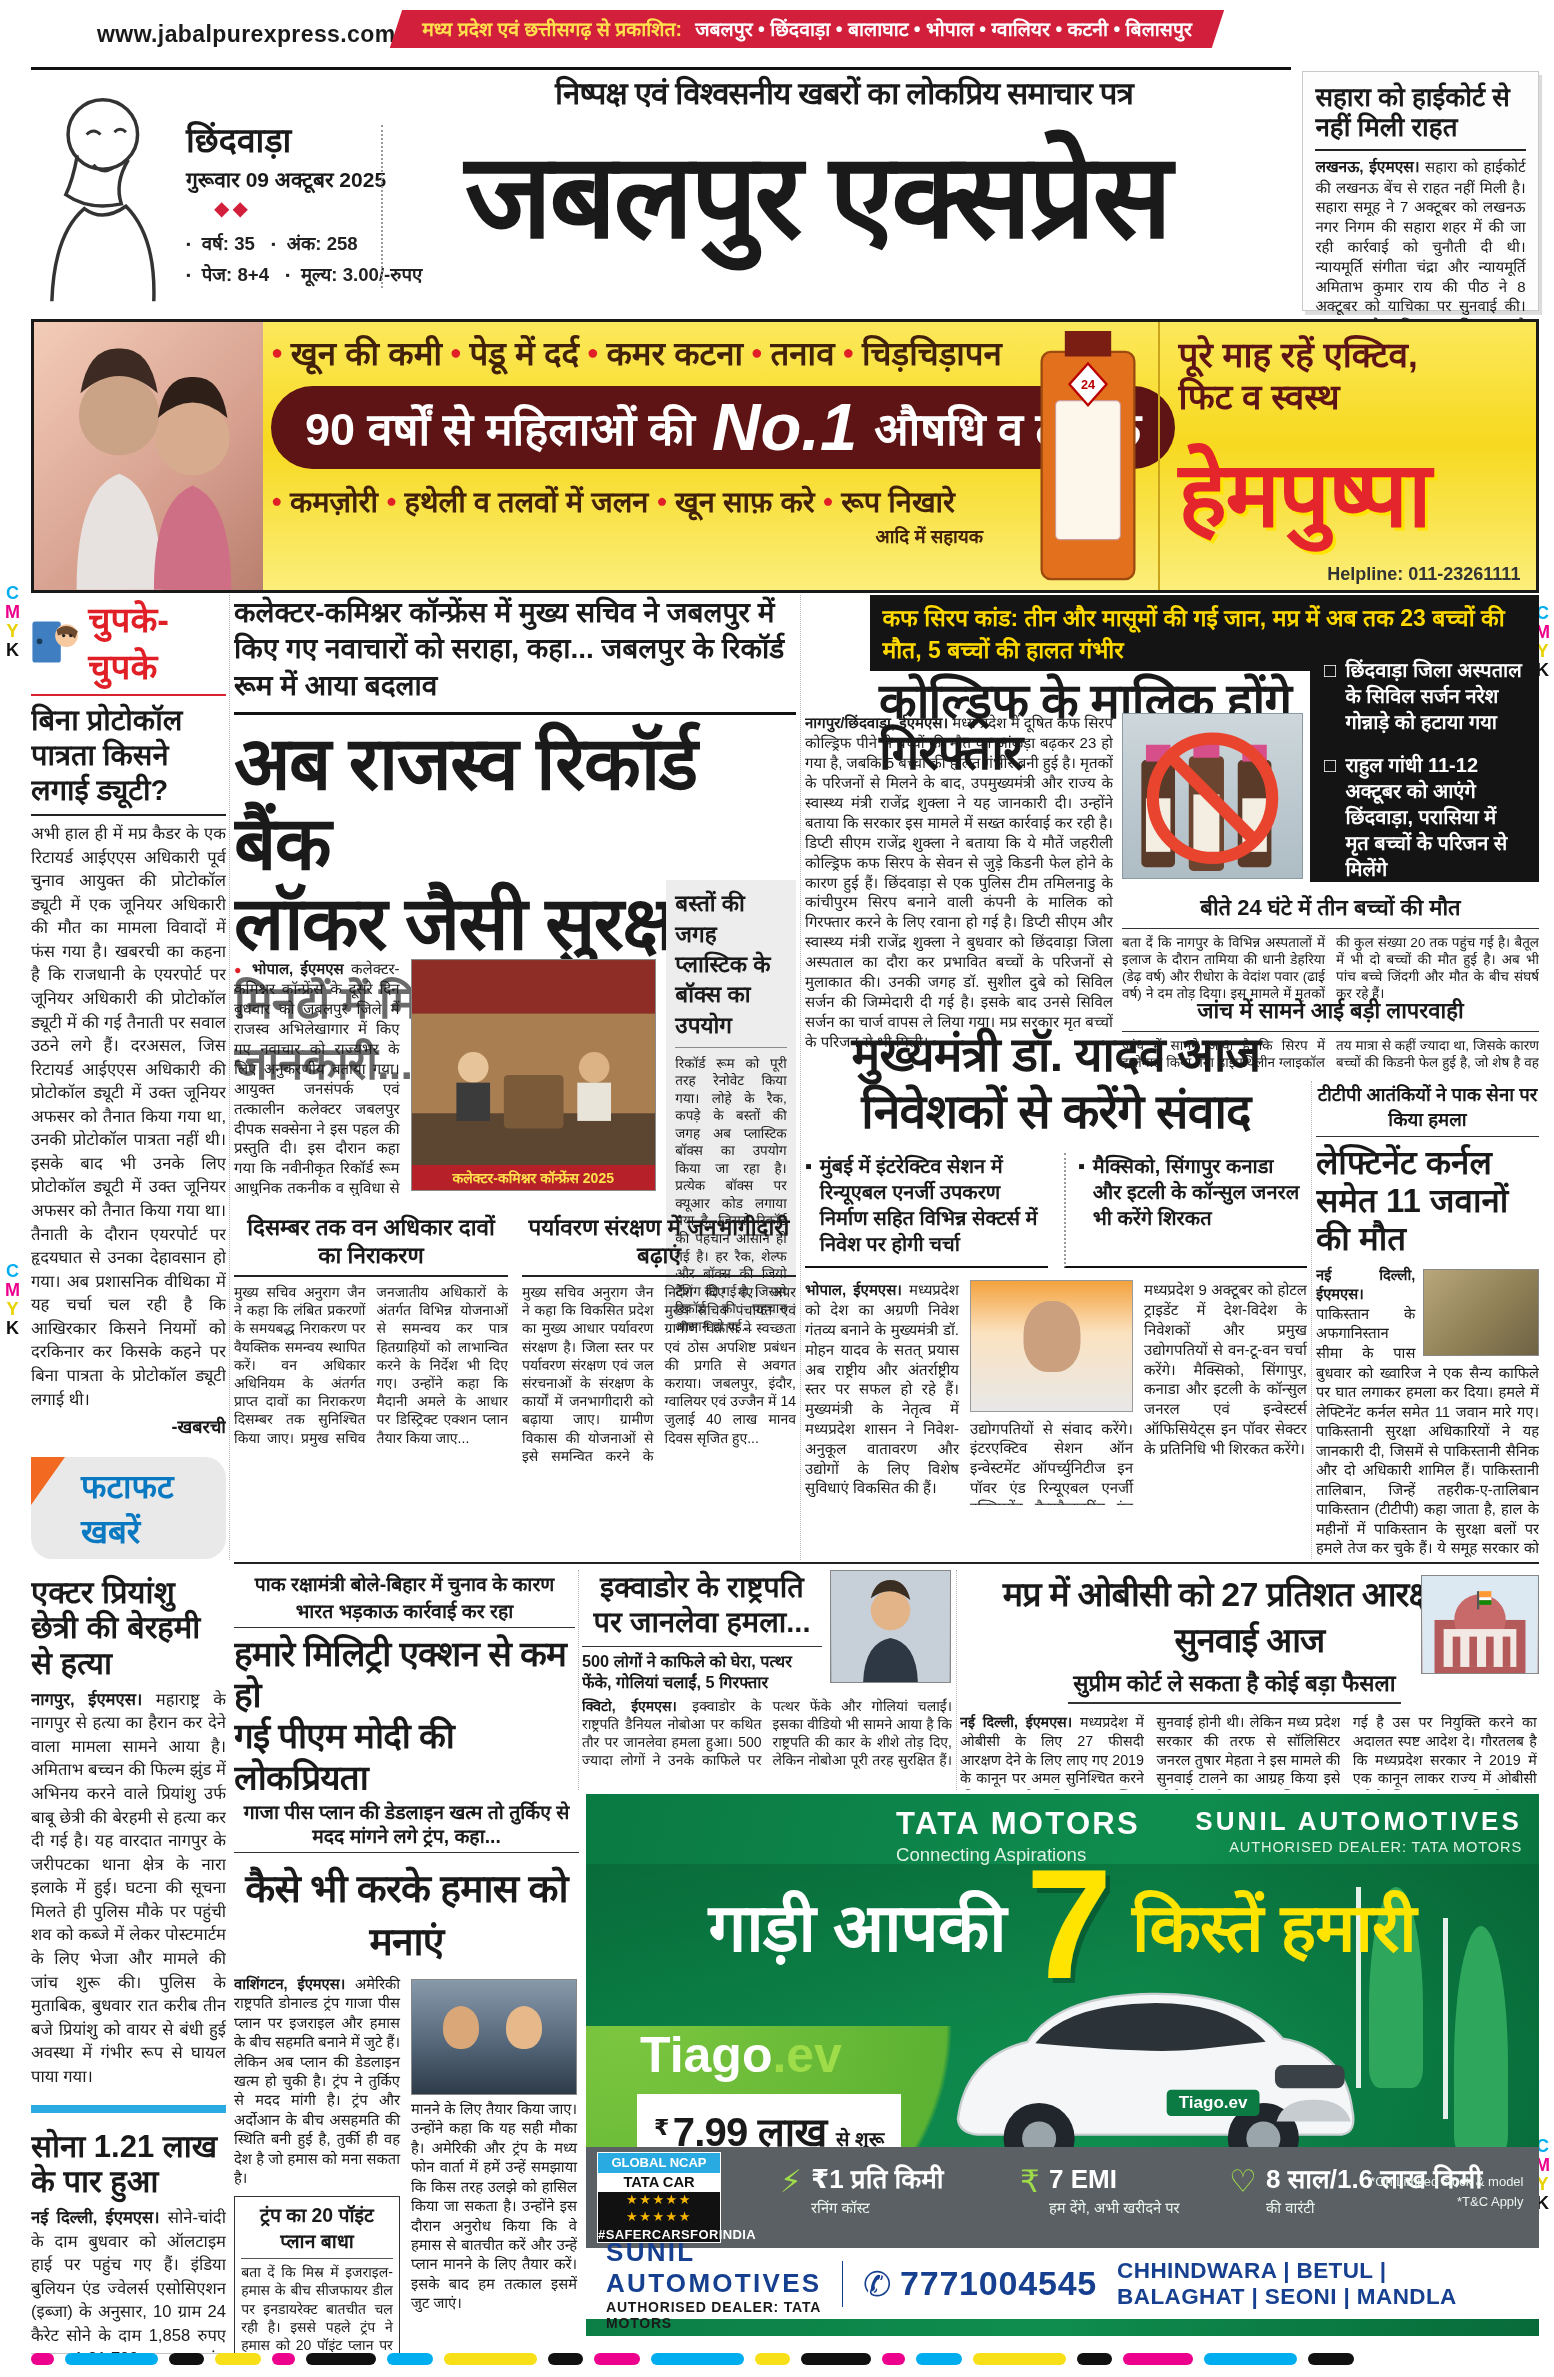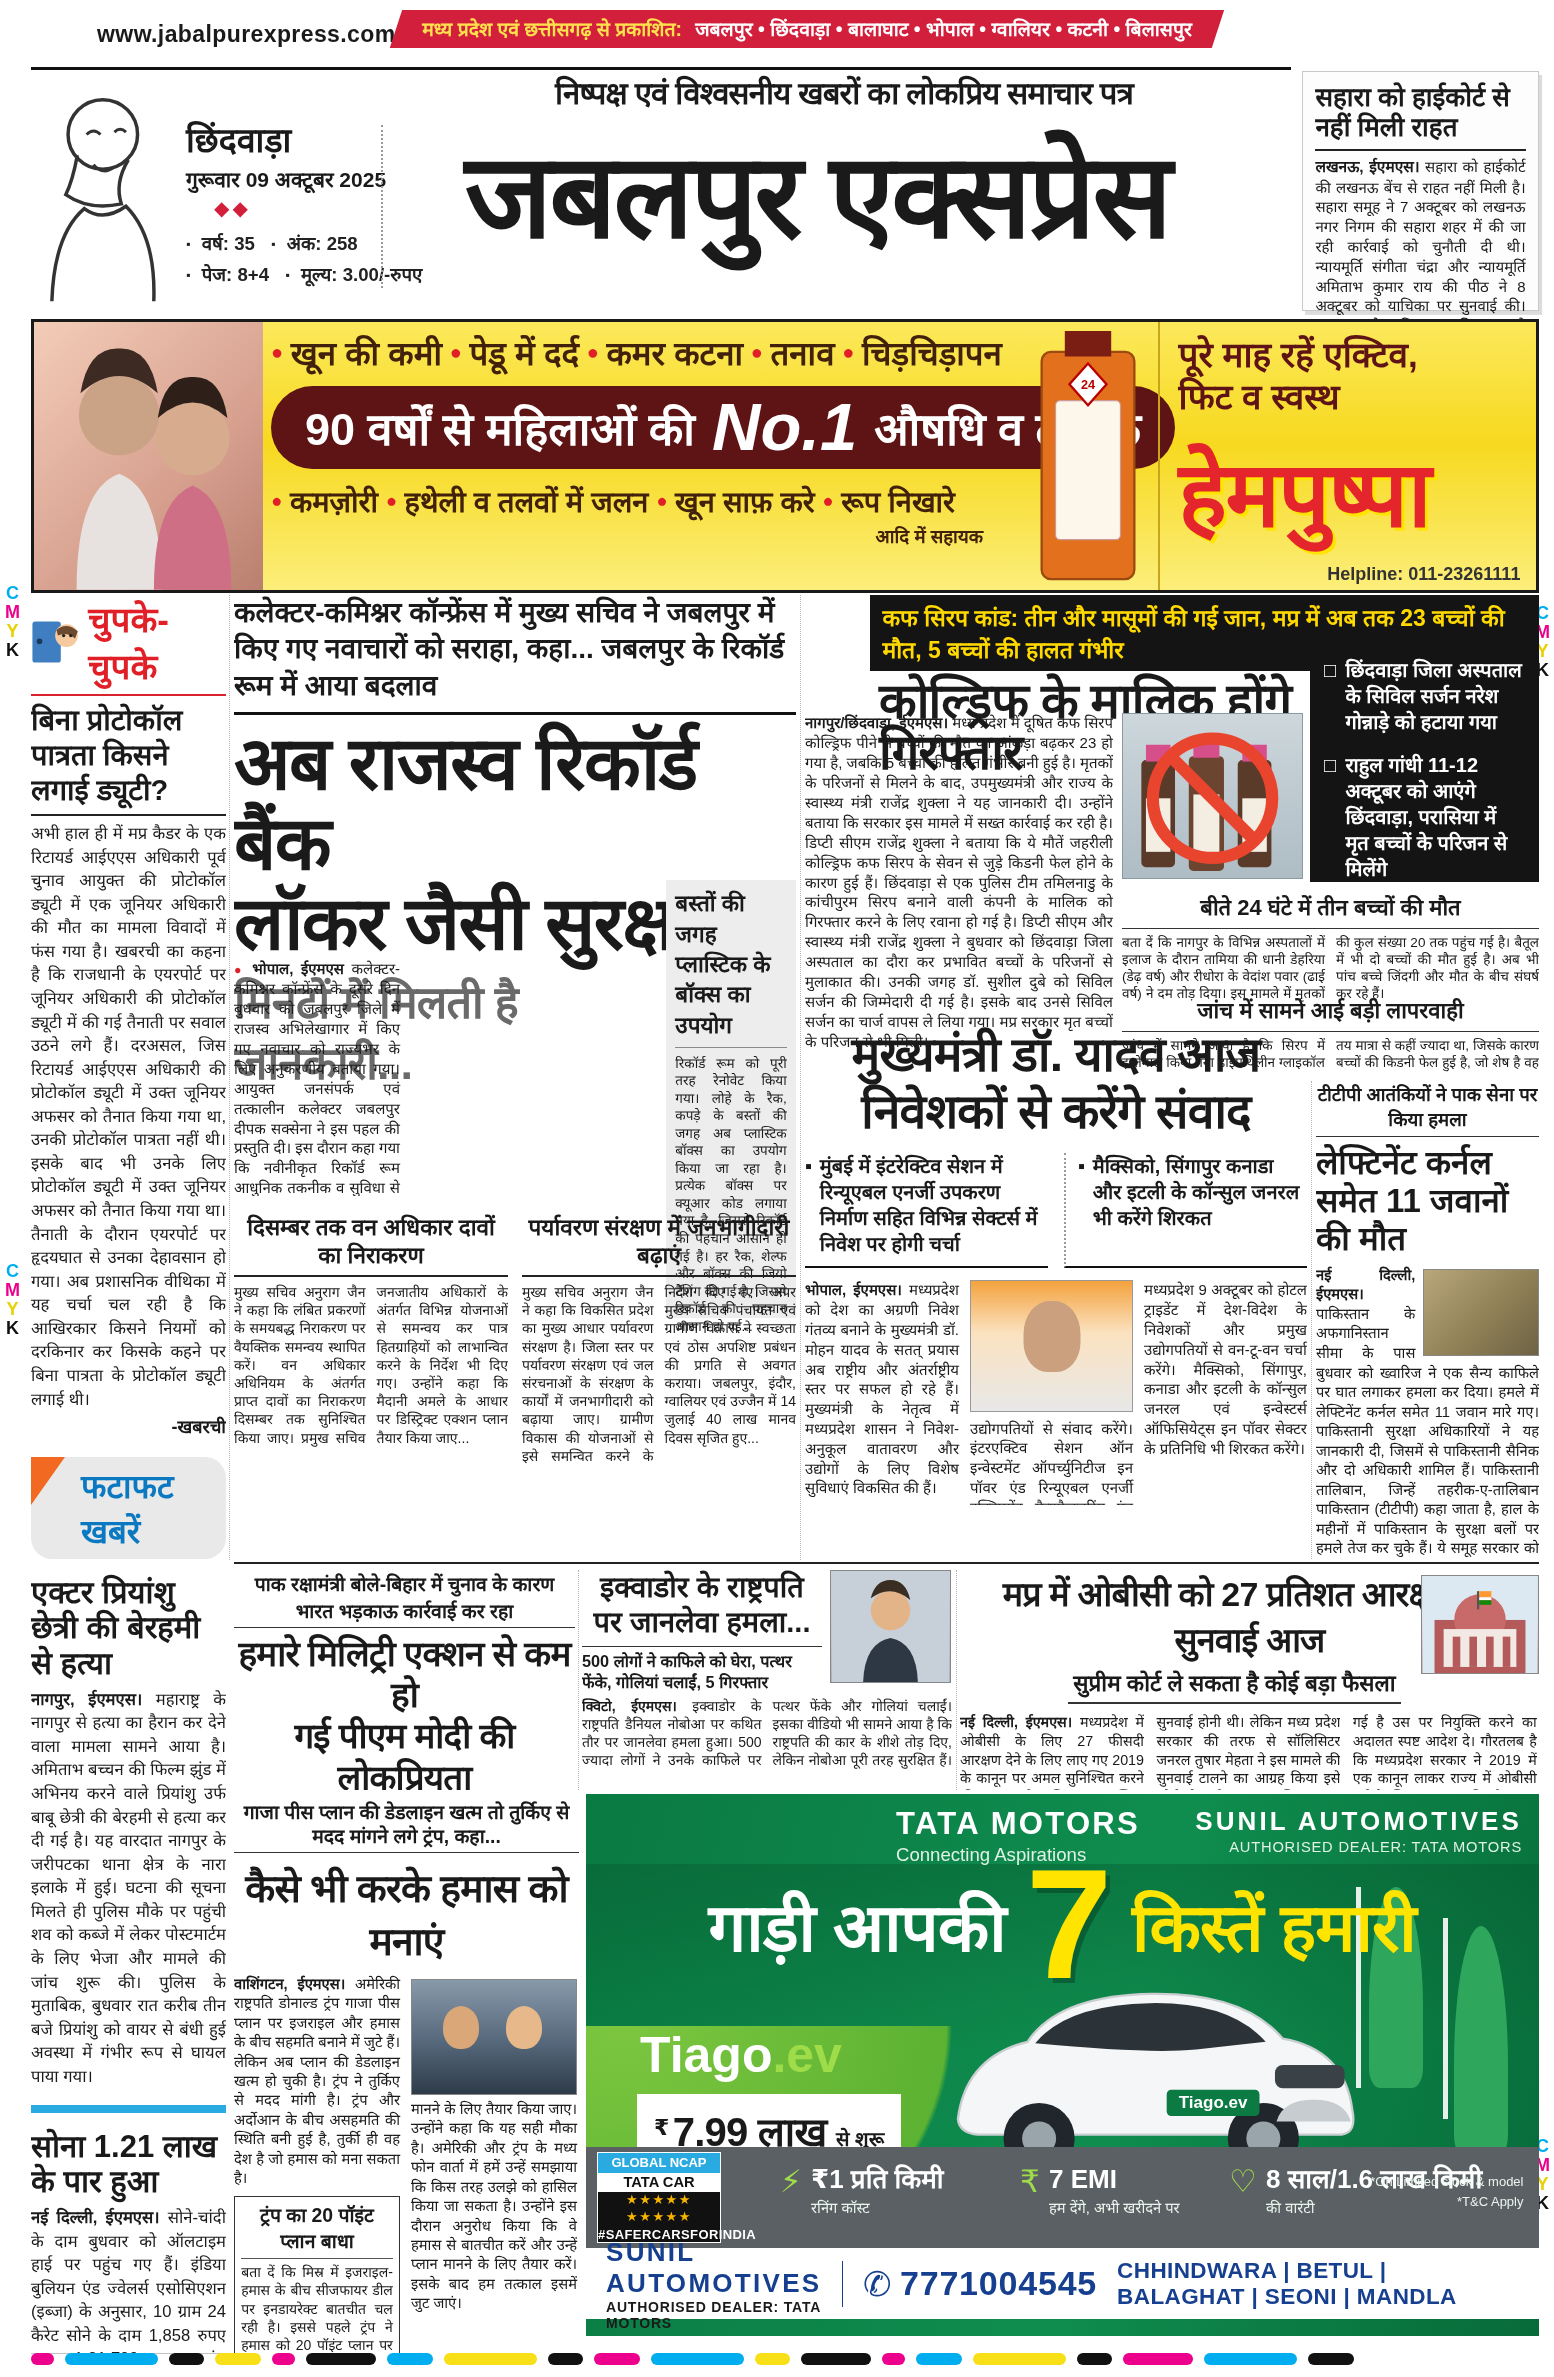--- a/index.html
+++ b/index.html
@@ -110,21 +110,21 @@
   .ttp { left:1316px; top:1081px; width:223px; height:478px; overflow:hidden; }
   .ttp-kicker { font-size:18.6px; font-weight:bold; text-align:center; border-bottom:1.5px solid #333; padding-bottom:4.6px; }
   .ttp-headline { font-size:33px; font-weight:bold; line-height:1.15; margin:7.7px 0; }
   .ttp-photo { float:right; width:116px; height:87px; margin:3.1px 0 6.2px 7.7px; background:linear-gradient(135deg,#b9a77a,#8c7d54 60%,#6d6244); border:0.8px solid #888; }
   .ttp-body { font-size:14.7px; line-height:1.33; }
 
   
   .hband { left:234px; top:1562px; width:1305px; border-top:2.3px solid #222; }
   .modi { left:234px; top:1570px; width:341px; height:220px; overflow:hidden; }
   .modi-kicker { font-size:19.4px; font-weight:bold; text-align:center; border-bottom:1.5px solid #333; padding-bottom:3.1px; }
-  .modi-headline { font-size:35px; font-weight:bold; text-align:center; line-height:1.18; margin-top:4.6px; letter-spacing:-0.8px; }
+  .modi-headline { font-size:35px; font-weight:bold; text-align:left; line-height:1.18; margin-top:4.6px; letter-spacing:-0.8px; }
 
   .ecu { left:582px; top:1570px; width:370px; height:220px; overflow:hidden; }
   .ecu-top { display:flex; gap:7.7px; }
   .ecu-left { width:240px; }
   .ecu-headline { font-size:29px; font-weight:bold; line-height:1.2; text-align:center; }
   .ecu-sub { font-size:16.3px; font-weight:bold; line-height:1.25; border-top:1.5px solid #333; margin-top:6.2px; padding-top:4.6px; }
   .ecu-photo { width:121px; height:113px; background:linear-gradient(180deg,#cfd6de 0%,#9aa4b0 55%,#3c4450 100%); border:0.8px solid #888; }
   .ecu-body { margin-top:6.2px; column-count:2; column-gap:11px; font-size:14px; line-height:1.28; height:87px; overflow:hidden; }
 
   .obc { left:960px; top:1570px; width:579px; height:220px; overflow:hidden; }
@@ -365,20 +365,33 @@
       <div class="sb-head">बस्तों की जगह प्लास्टिक के बॉक्स का उपयोग</div>
       <div class="sb-body justify">रिकॉर्ड रूम को पूरी तरह रेनोवेट किया गया। लोहे के रैक, कपड़े के बस्तों की जगह अब प्लास्टिक बॉक्स का उपयोग किया जा रहा है। प्रत्येक बॉक्स पर क्यूआर कोड लगाया गया है, जिससे रिकॉर्ड की पहचान आसान हो गई है। हर रैक, शेल्फ और बॉक्स की जियो टैगिंग की गई है, जिससे रिकॉर्ड की पहचान आसान हो गई...</div>
     </div>
 
     <div class="lead-row">
       <div class="lead-textcol justify">
         <span class="reddot">●</span>
         <b class="dateline">भोपाल, ईएमएस</b>
         <span>कलेक्टर-कमिश्नर कॉन्फ्रेंस के दूसरे दिन बुधवार को जबलपुर जिले में राजस्व अभिलेखागार में किए गए नवाचार को राज्यभर के लिए अनुकरणीय बताया गया। आयुक्त जनसंपर्क एवं तत्कालीन कलेक्टर जबलपुर दीपक सक्सेना ने इस पहल की प्रस्तुति दी। इस दौरान कहा गया कि नवीनीकृत रिकॉर्ड रूम आधुनिक तकनीक व सुविधा से युक्त किया जा रहा है, जहां रिकॉर्ड की सुरक्षा और उपलब्धता दोनों सुनिश्चित हुई हैं। परिवारों की पीढ़ियों की सुरक्षा बैंक में जमा धरोहर की तरह अब राजस्व रिकॉर्ड न केवल अच्छी तरह सुरक्षित है, अपितु उस तक पहुंच भी मिनटों में संभव हो गई है...</span>
       </div>
+      <div class="lead-photo">
+        <svg width="100%" height="100%" viewBox="0 0 318 300">
+          <rect x="0" y="0" width="318" height="70" fill="#8d2d26"></rect>
+          <rect x="0" y="70" width="318" height="160" fill="#a97f52"></rect>
+          <rect x="0" y="200" width="318" height="100" fill="#5c4632"></rect>
+          <circle cx="80" cy="140" r="20" fill="#e8c49a"></circle>
+            <rect x="58" y="160" width="44" height="50" fill="#3b3b3b"></rect>
+          <circle cx="238" cy="140" r="20" fill="#dcb384"></circle>
+            <rect x="216" y="160" width="44" height="50" fill="#e9e4da"></rect>
+          <rect x="120" y="150" width="78" height="70" rx="6" fill="#7b5a3a"></rect>
+        </svg>
+        <div class="cap">कलेक्टर-कमिश्नर कॉन्फ्रेंस 2025</div>
+      </div>
     </div>
 
     <div class="lead-sections">
       <div class="lead-section">
         <div class="ls-head">दिसम्बर तक वन अधिकार दावों का निराकरण</div>
         <div class="ls-body justify">मुख्य सचिव अनुराग जैन ने कहा कि लंबित प्रकरणों के समयबद्ध निराकरण पर वैयक्तिक समन्वय स्थापित करें। वन अधिकार अधिनियम के अंतर्गत प्राप्त दावों का निराकरण दिसम्बर तक सुनिश्चित किया जाए। प्रमुख सचिव जनजातीय अधिकारों के अंतर्गत विभिन्न योजनाओं से समन्वय कर पात्र हितग्राहियों को लाभान्वित करने के निर्देश भी दिए गए। उन्होंने कहा कि मैदानी अमले के आधार पर डिस्ट्रिक्ट एक्शन प्लान तैयार किया जाए...</div>
       </div>
       <div class="lead-section">
         <div class="ls-head">पर्यावरण संरक्षण में जनभागीदारी बढ़ाएं</div>
         <div class="ls-body justify">मुख्य सचिव अनुराग जैन ने कहा कि विकसित प्रदेश का मुख्य आधार पर्यावरण संरक्षण है। जिला स्तर पर पर्यावरण संरक्षण एवं जल संरचनाओं के संरक्षण के कार्यों में जनभागीदारी को बढ़ाया जाए। ग्रामीण विकास की योजनाओं से इसे समन्वित करने के निर्देश दिए गए। अपर मुख्य सचिव पंचायत एवं ग्रामीण विकास ने स्वच्छता एवं ठोस अपशिष्ट प्रबंधन की प्रगति से अवगत कराया। जबलपुर, इंदौर, ग्वालियर एवं उज्जैन में 14 जुलाई 40 लाख मानव दिवस सृजित हुए...</div>

